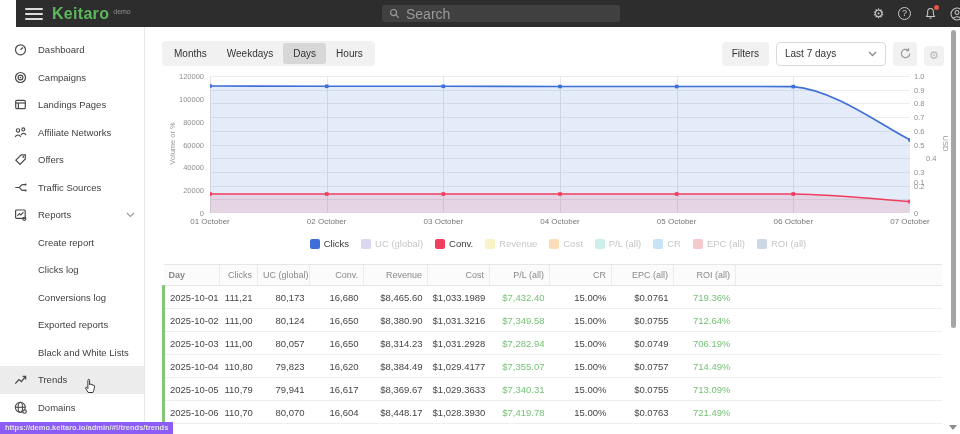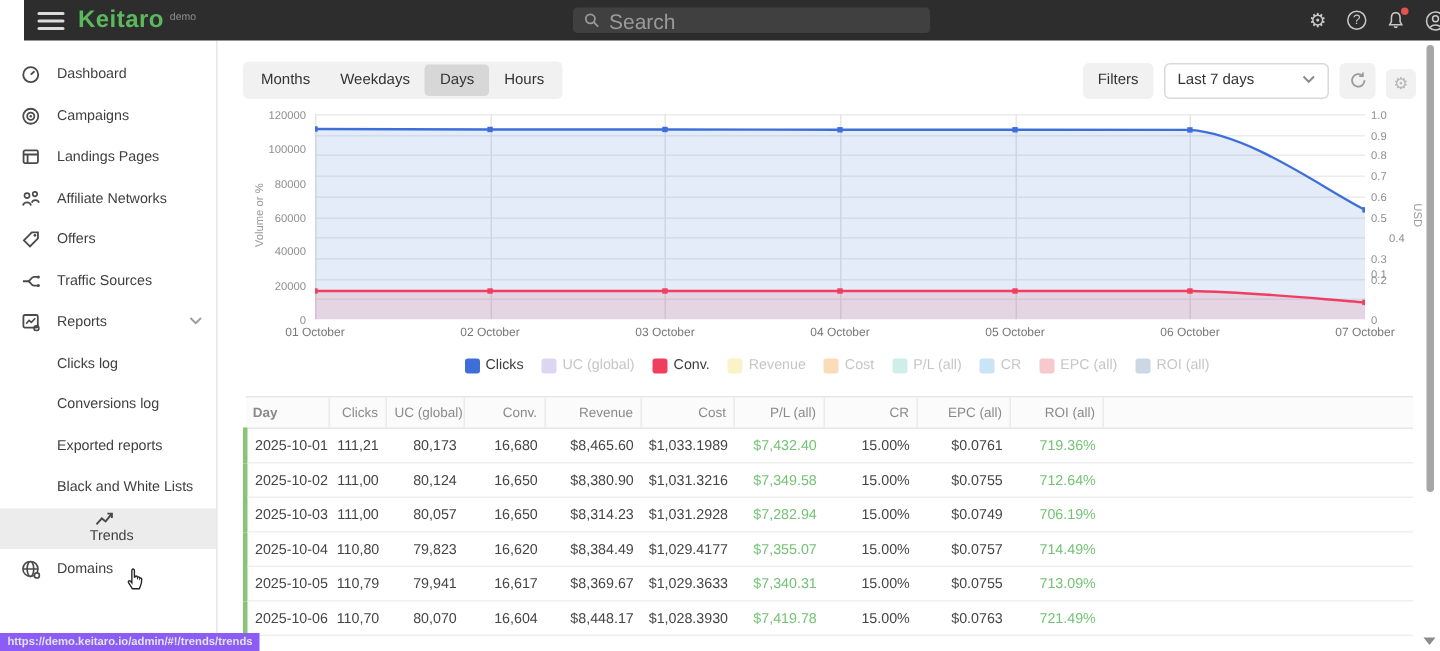--- a/index.html
+++ b/index.html
@@ -20,21 +20,21 @@
   .tb-ic { width:15px; height:15px; display:flex; align-items:center; justify-content:center; cursor:pointer; position:relative; color:#c9c9c9; }
   .gear-uni { font-size:13px; line-height:13px; color:#c9c9c9; }
   .help-circ { width:13px; height:13px; border:1.2px solid #c9c9c9; border-radius:50%; font-size:9px; line-height:11px; text-align:center; color:#c9c9c9; }
   .bell-dot { position:absolute; top:-1px; right:-1px; width:5px; height:5px; background:#e5534b; border-radius:50%; }
 
   
   .sidebar { position:absolute; top:27px; left:0; width:145px; bottom:0; background:#fff; border-right:1px solid #e7e7e7; padding-top:9px; z-index:10; }
   .sb-item { height:27.5px; display:flex; align-items:center; padding:0 9px 0 14px; cursor:pointer; color:#3f3f3f; font-size:9.5px; white-space:nowrap; }
   .sb-item .icon { width:13px; height:13px; margin-right:11px; flex:none; color:#4a4a4a; }
   .sb-item.sub { padding-left:38px; }
-  .sb-item.active { background:#ececec;flex-direction:column; }
+  .sb-item.active { background:#ececec; }
   .sb-chev { margin-left:auto; color:#9a9a9a; }
 
   
   .statusbar { position:absolute; left:0; bottom:0; height:12px; background:#8b5cf6; color:#e3e3e3; font-size:7.5px; line-height:12px; padding:0 5px; z-index:40; white-space:nowrap;font-weight:bold; }
 
   
   .main { position:absolute; left:146px; top:27px; width:814px; bottom:0; background:#fff; overflow:hidden; }
   .toolbar { margin:14px 16px 0 16px; height:25px; display:flex; align-items:center; }
   .tabs { background:#f1f1f1; border-radius:4px; padding:2px; display:flex; }
   .tab { padding:0 10px; height:21px; line-height:21px; font-size:10px; color:#333; border-radius:3px; cursor:pointer; }
@@ -175,20 +175,23 @@
     <div class="sb-item">
       <span class="icon"><svg width="13" height="13" viewBox="0 0 13 13">
           <rect x="1.6" y="2" width="9.6" height="8.4" rx="1" fill="none" stroke="currentColor" stroke-width="1.2"></rect>
           <polyline points="3.4,7.8 5.4,5.6 6.9,6.9 9.5,4.2" fill="none" stroke="currentColor" stroke-width="1.1"></polyline>
           <circle cx="10.3" cy="10.8" r="1.6" fill="none" stroke="currentColor" stroke-width="1.1"></circle>
         </svg></span>
       <span class="lbl">Reports</span>
       <span class="sb-chev"><svg width="9" height="6" viewBox="0 0 9 6">
           <polyline points="1,1 4.5,4.5 8,1" fill="none" stroke="#9a9a9a" stroke-width="1.2"></polyline>
         </svg></span>
+    </div>
+    <div class="sb-item sub">
+      <span class="lbl">Create report</span>
     </div>
     <div class="sb-item sub">
       <span class="lbl">Clicks log</span>
     </div>
     <div class="sb-item sub">
       <span class="lbl">Conversions log</span>
     </div>
     <div class="sb-item sub">
       <span class="lbl">Exported reports</span>
     </div>

